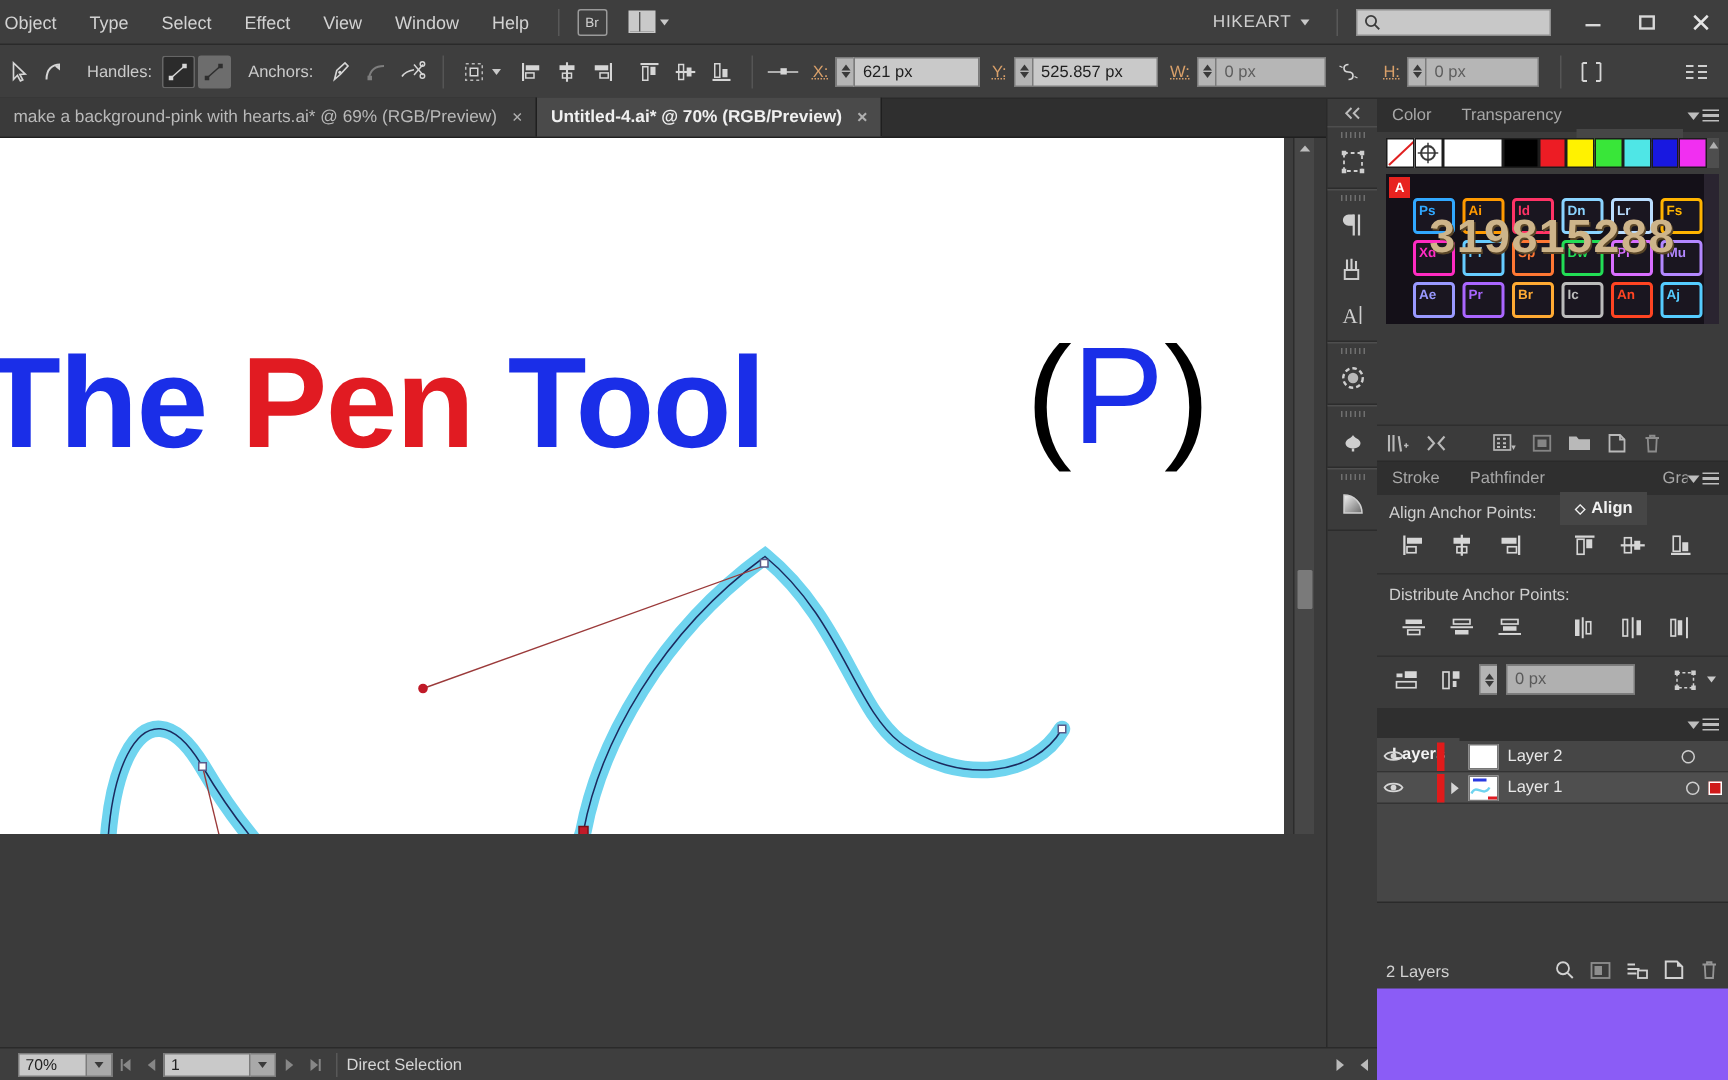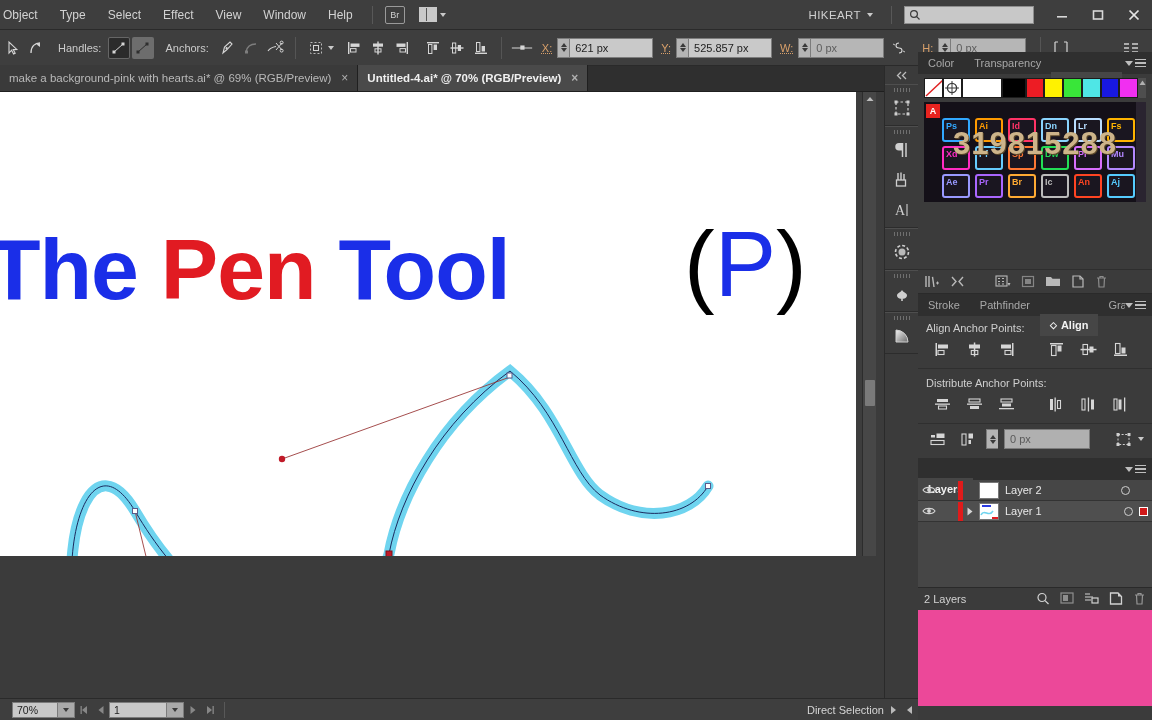--- a/index.html
+++ b/index.html
@@ -103,35 +103,35 @@
     display:flex; align-items:center; font-size:11px; color:#d5d5d5;
   }
   .zoomfield { width:46px; height:16px; background:#c9c9c9; color:#222; border:1px solid #7c7c7c;
                display:flex; align-items:center; padding-left:4px; font-size:10.5px; margin-left:12px;}
   .dropbtn { width:17px; height:16px; background:#a9a9a9; border:1px solid #7c7c7c; border-left:none;
              display:flex;align-items:center;justify-content:center;}
   .navbtn { width:17px; height:18px; display:flex;align-items:center;justify-content:center; opacity:.5;}
   .pagefield { width:58px; height:16px; background:#c9c9c9; color:#222; border:1px solid #7c7c7c;
                display:flex; align-items:center; padding-left:4px; font-size:10.5px;}
   .st-sep { width:1px;height:16px;background:#585858;margin:0 6px;}
-  .tool-status { flex:1; text-align:right; }
+  .tool-status { flex:1; text-align:left; }
 
   
   .rail {
     position:absolute; left:884px; top:66px; width:34px; height:632px;
     background:#3b3b3b; border-left:1px solid #2a2a2a;
   }
   .rail-collapse { height:18px; display:flex;align-items:center;justify-content:center; }
   .rail-group { border-top:1px solid #4e4e4e; border-bottom:1px solid #2c2c2c; padding:2px 0; }
   .grip { height:6px; display:flex; align-items:center; justify-content:center; gap:2px;}
   .grip i { width:1px; height:4px; background:#6f6f6f; display:block;}
   .rail-btn { width:34px; height:30px; display:flex; align-items:center; justify-content:center;}
 
   
-  .panels { position:absolute; left:918px; top:52px; width:234px; height:654px; background:#ec4899; }
+  .panels { position:absolute; left:918px; top:66px; width:234px; height:654px; background:#8b5cf6; }
   .panel-tabs { display:flex; align-items:center; height:22px; background:#2f2f2f; }
   .ptab { height:22px; padding:0 10px; display:flex; align-items:center; font-size:11px; color:#a8a8a8; }
   .ptab.active { background:#464646; color:#f2f2f2; font-weight:bold;margin-top:40px; }
   .ptab .diamond { margin-right:4px; font-size:9px; }
   .pmenu { margin-left:auto; display:flex; align-items:center; gap:2px; padding-right:6px;}
   .pmenu .tri { width:0;height:0;border-left:4px solid transparent;border-right:4px solid transparent;border-top:5px solid #bdbdbd;}
   .pmenu .lines { display:flex;flex-direction:column;gap:2px;}
   .pmenu .lines i { width:11px;height:1.5px;background:#bdbdbd;display:block;}
 
   .panel-body { background:#3b3b3b; }
@@ -172,21 +172,21 @@
   .layer-row.sel { background:#4f4f4f; }
   .eye { width:22px; display:flex; align-items:center; justify-content:center;}
   .lockcell { width:18px; }
   .colorbar { width:5px; height:19px; background:#e01b1b; }
   .twisty { width:14px; display:flex;align-items:center;justify-content:center;}
   .thumb-box { width:20px; height:17px; background:#fff; border:1px solid #777; margin:0 6px 0 2px; overflow:hidden;}
   .layer-name { flex:1; }
   .target-o { width:9px;height:9px;border:1.5px solid #cfcfcf;border-radius:50%;}
   .sel-sq { width:9px;height:9px;background:#d01a1a;border:1px solid #fff; margin:0 4px 0 6px;}
   .layers-blank { height:66px; background:#464646; border-bottom:1px solid #2a2a2a;}
-  .layers-footer { display:flex; align-items:center; height:22px; padding:0 6px; font-size:11px; color:#d2d2d2; gap:8px;}
+  .layers-footer { display:flex; align-items:center; height:22px; padding:0 6px; font-size:11px; color:#d2d2d2; gap:8px;margin-top:35px;}
 </style>
 </head>
 <body>
 
 <div class="app">
 
   <div class="menubar">
     <div class="menu-items">
       <div class="menu-item">Object</div>
       <div class="menu-item">Type</div>

